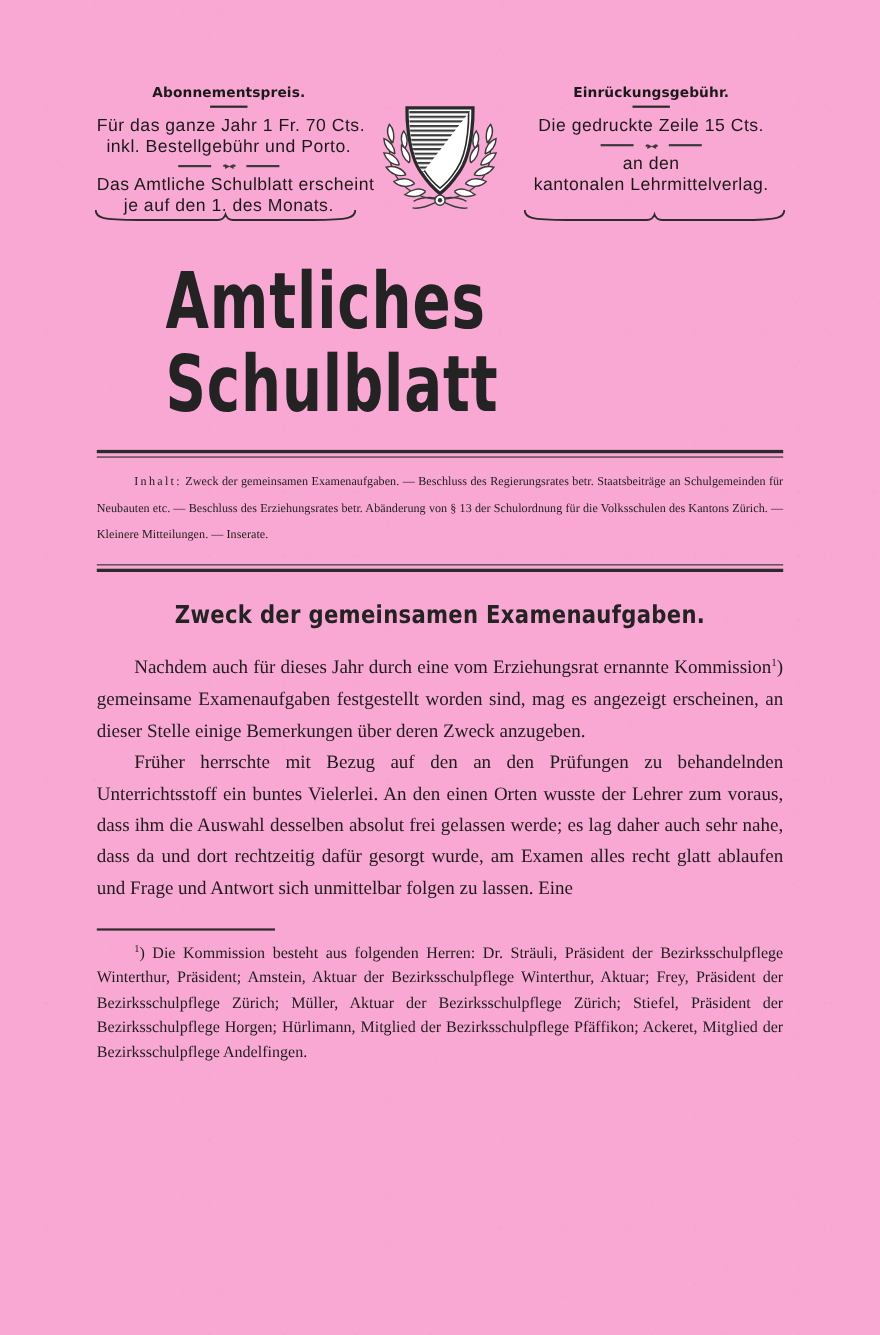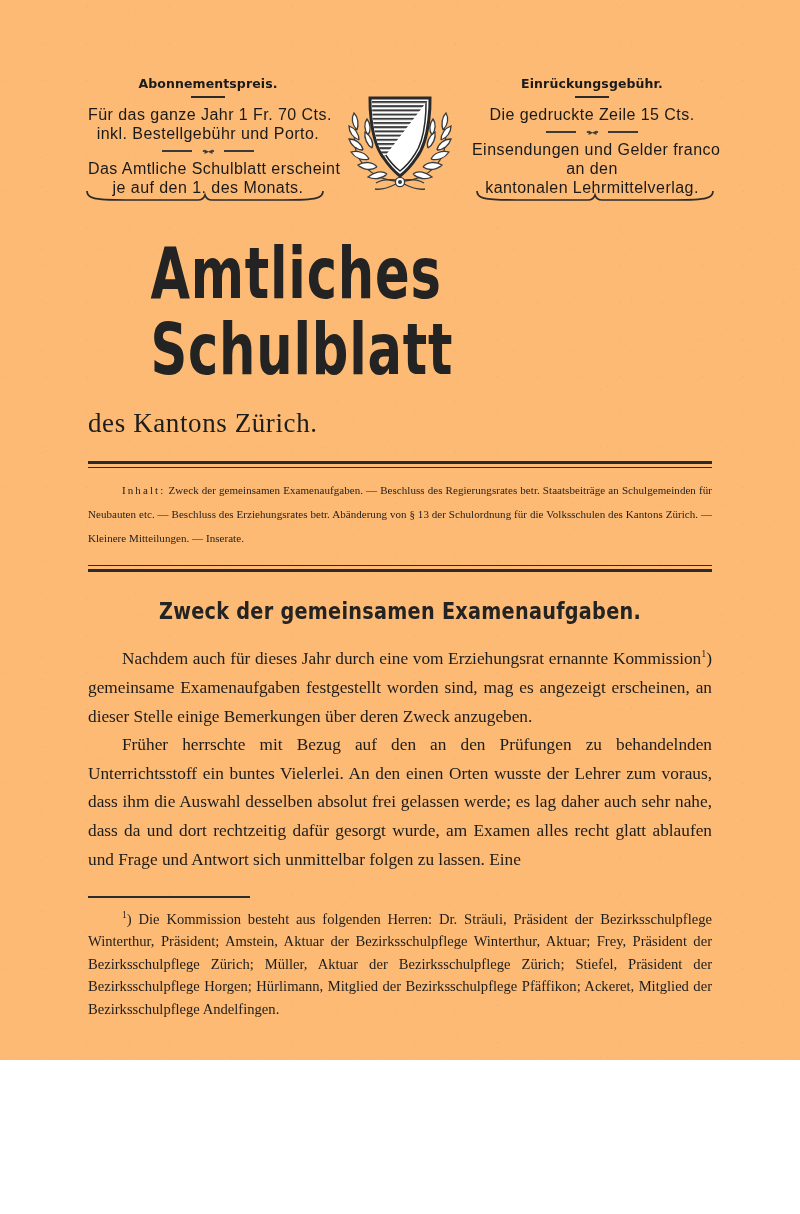--- a/index.html
+++ b/index.html
@@ -8,23 +8,23 @@
     padding: 0;
     background: #ffffff;
   }
   body {
     font-family: "Liberation Serif", serif;
     color: #1a1a1a;
   }
   #page {
     position: relative;
     width: 800px;
-    height: 1060px;
+    height: 1214px;
     overflow: hidden;
-    background: #fdba74;
+    background: #f9a8d4;
   }
   
   #grain {
     position: absolute;
     inset: 0;
     pointer-events: none;
     opacity: .55;
     background-image:
       radial-gradient(circle at 12% 18%, rgba(120,120,120,.16) .6px, transparent .9px),
       radial-gradient(circle at 63% 9%,  rgba(120,120,120,.13) .6px, transparent .9px),
@@ -278,21 +278,20 @@
         <div class="mast-line">je auf den 1. des Monats.</div>
       </div>
 
       <div class="mast-col right">
         <div class="mast-title">Einrückungsgebühr.</div>
         <div class="mast-rule-short"></div>
         <div class="mast-line">Die gedruckte Zeile 15 Cts.</div>
         <div class="ornament">
           <i>•▸◂•</i>
         </div>
-        <div class="mast-line">Einsendungen und Gelder franco</div>
         <div class="mast-line">an den</div>
         <div class="mast-line">kantonalen Lehrmittelverlag.</div>
       </div>
 
       <svg class="brace left" viewBox="0 0 238 12" preserveAspectRatio="none">
         <path d="M1,1 C1,8 6,10 40,10 L112,10 C116,10 118,8 119,5
                  C120,8 122,10 126,10 L198,10 C232,10 237,8 237,1" fill="none" stroke="#2b2b2b" stroke-width="1.7"></path>
       </svg>
       <svg class="brace right" viewBox="0 0 238 12" preserveAspectRatio="none">
         <path d="M1,1 C1,8 6,10 40,10 L112,10 C116,10 118,8 119,5
@@ -351,21 +350,20 @@
           <path d="M62,104 C54,108 47,110 41,109"></path>
           <path d="M62,100 C54,99 47,100 42,103"></path>
           <path d="M70,104 C78,108 85,110 91,109"></path>
           <path d="M70,100 C78,99 85,100 90,103"></path>
         </g>
       </svg>
     </div>
 
     <div class="nameplate">
       <div class="nameplate-title">Amtliches Schulblatt</div>
-      <div class="nameplate-sub">des Kantons Zürich.</div>
     </div>
 
 
     <div class="rule-pair-top">
       <div class="thick"></div>
       <div class="thin"></div>
     </div>
 
     <div class="contents">
       <span class="lead">Inhalt:</span>

